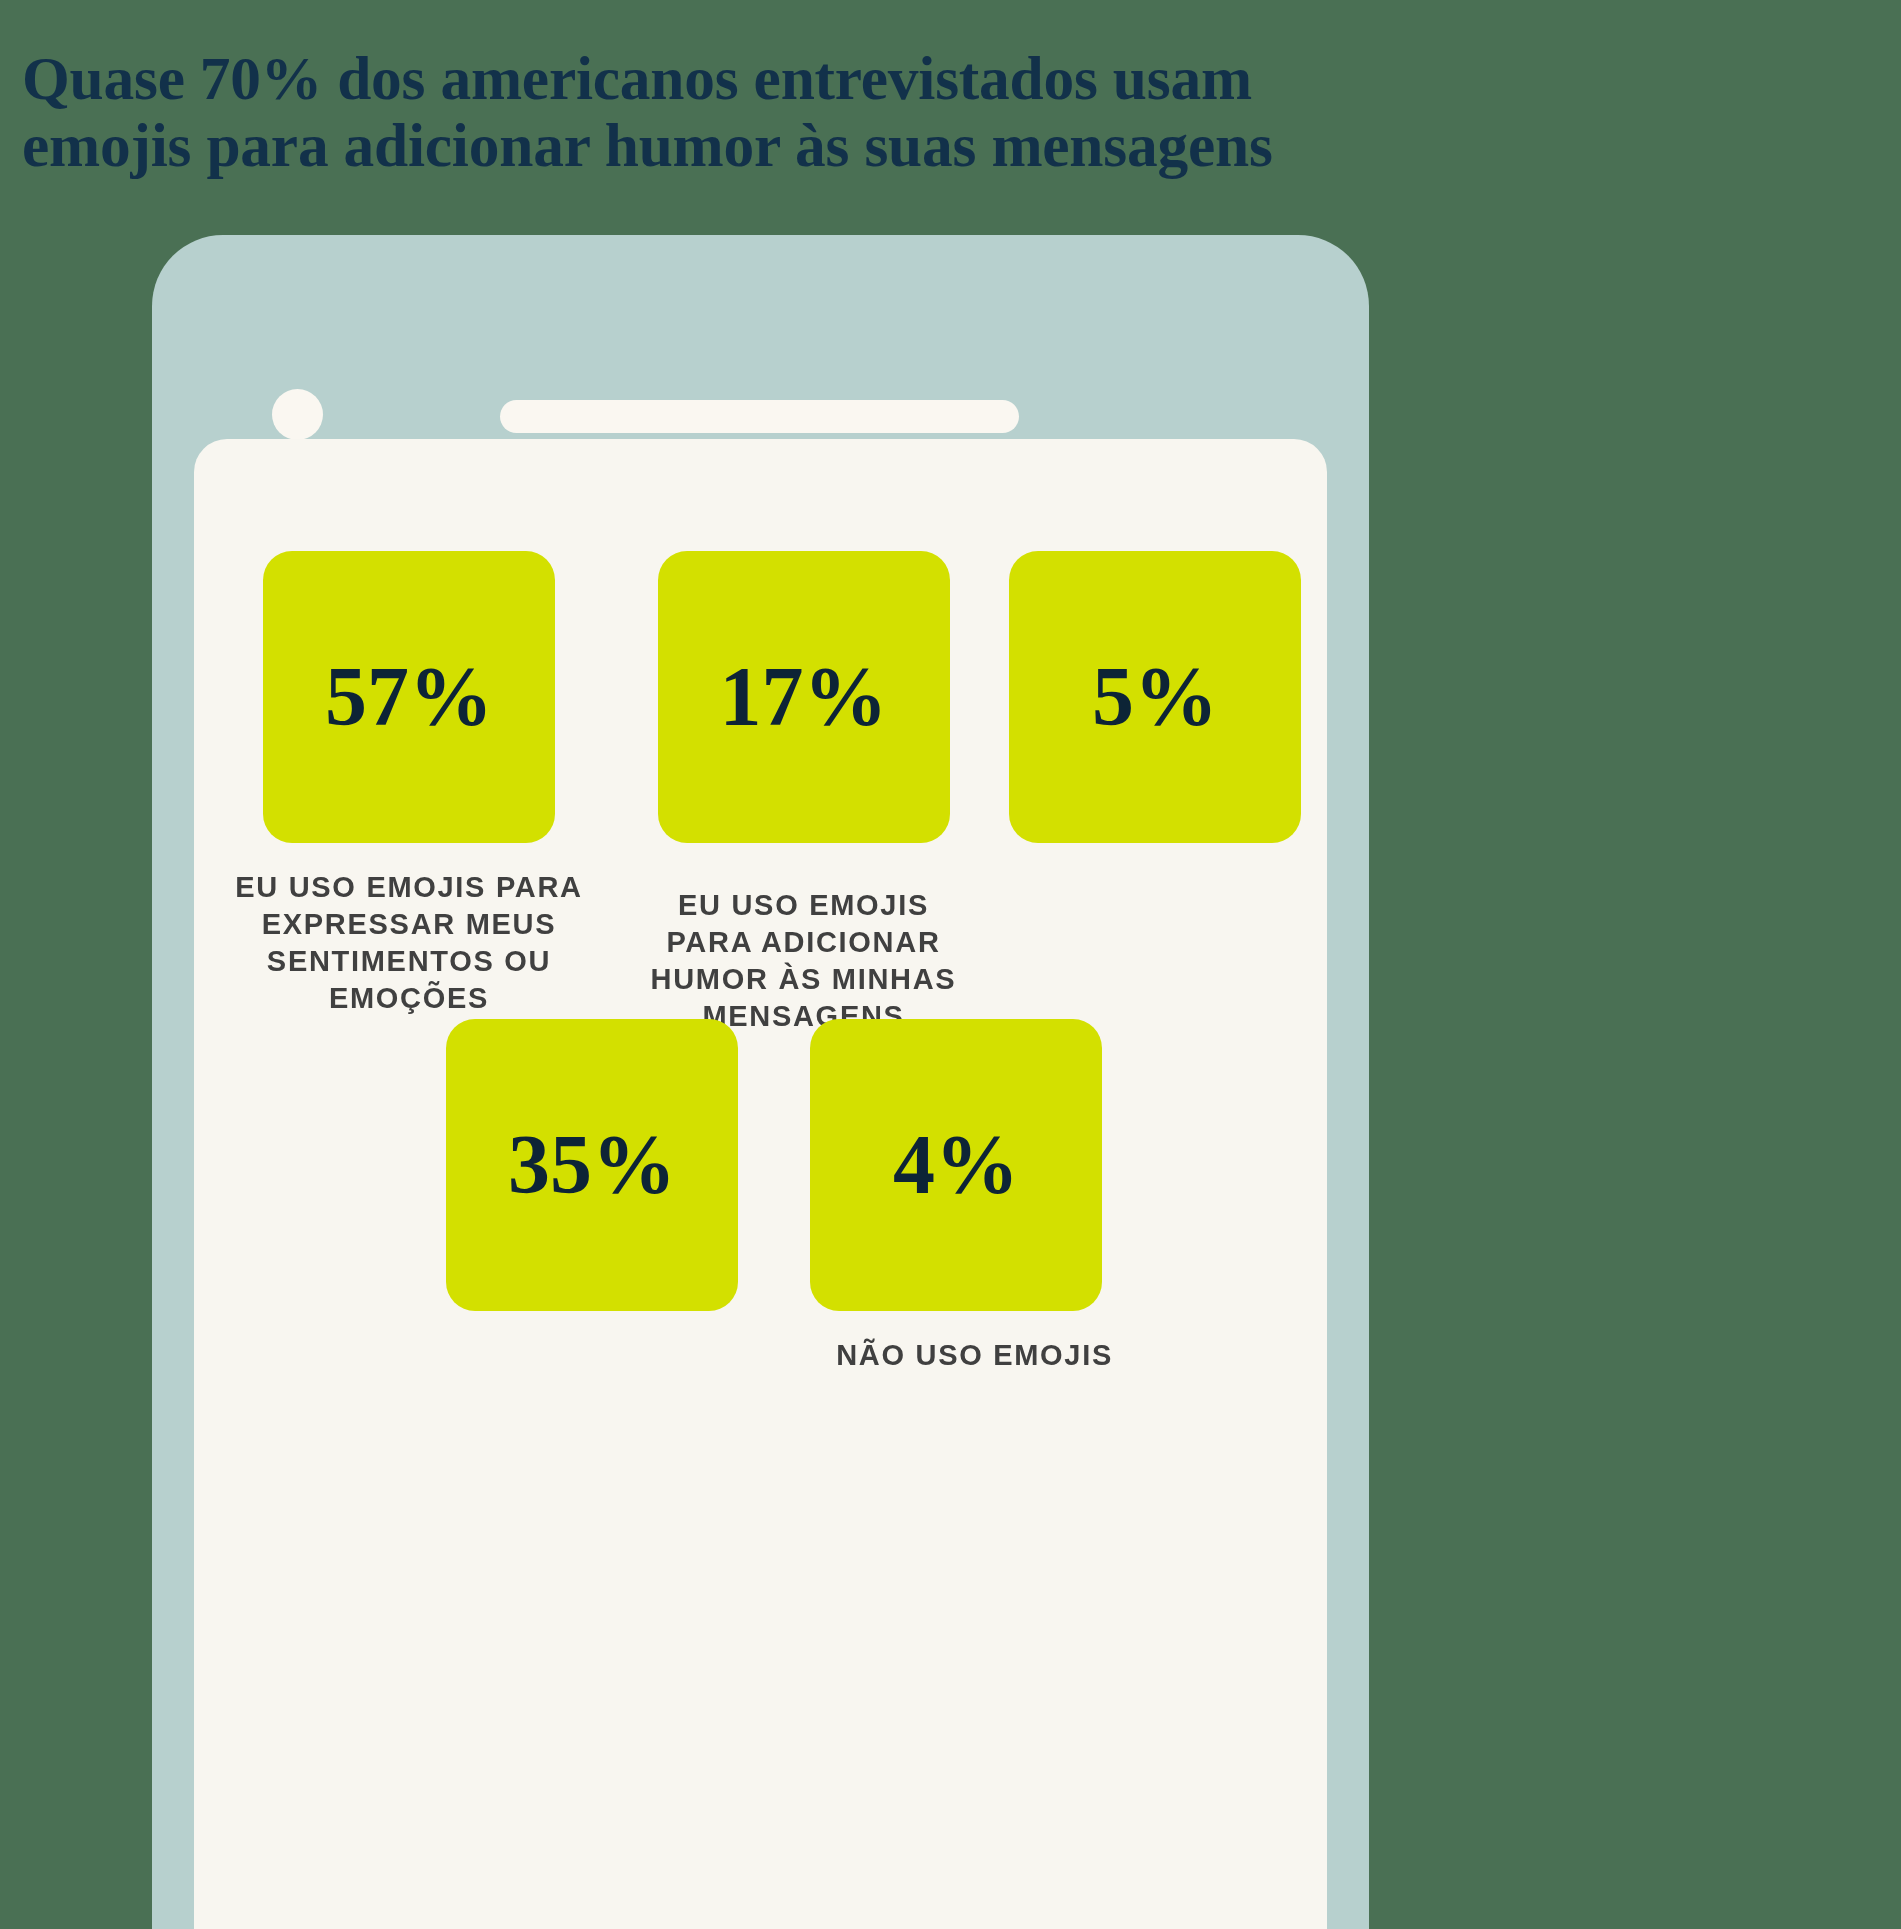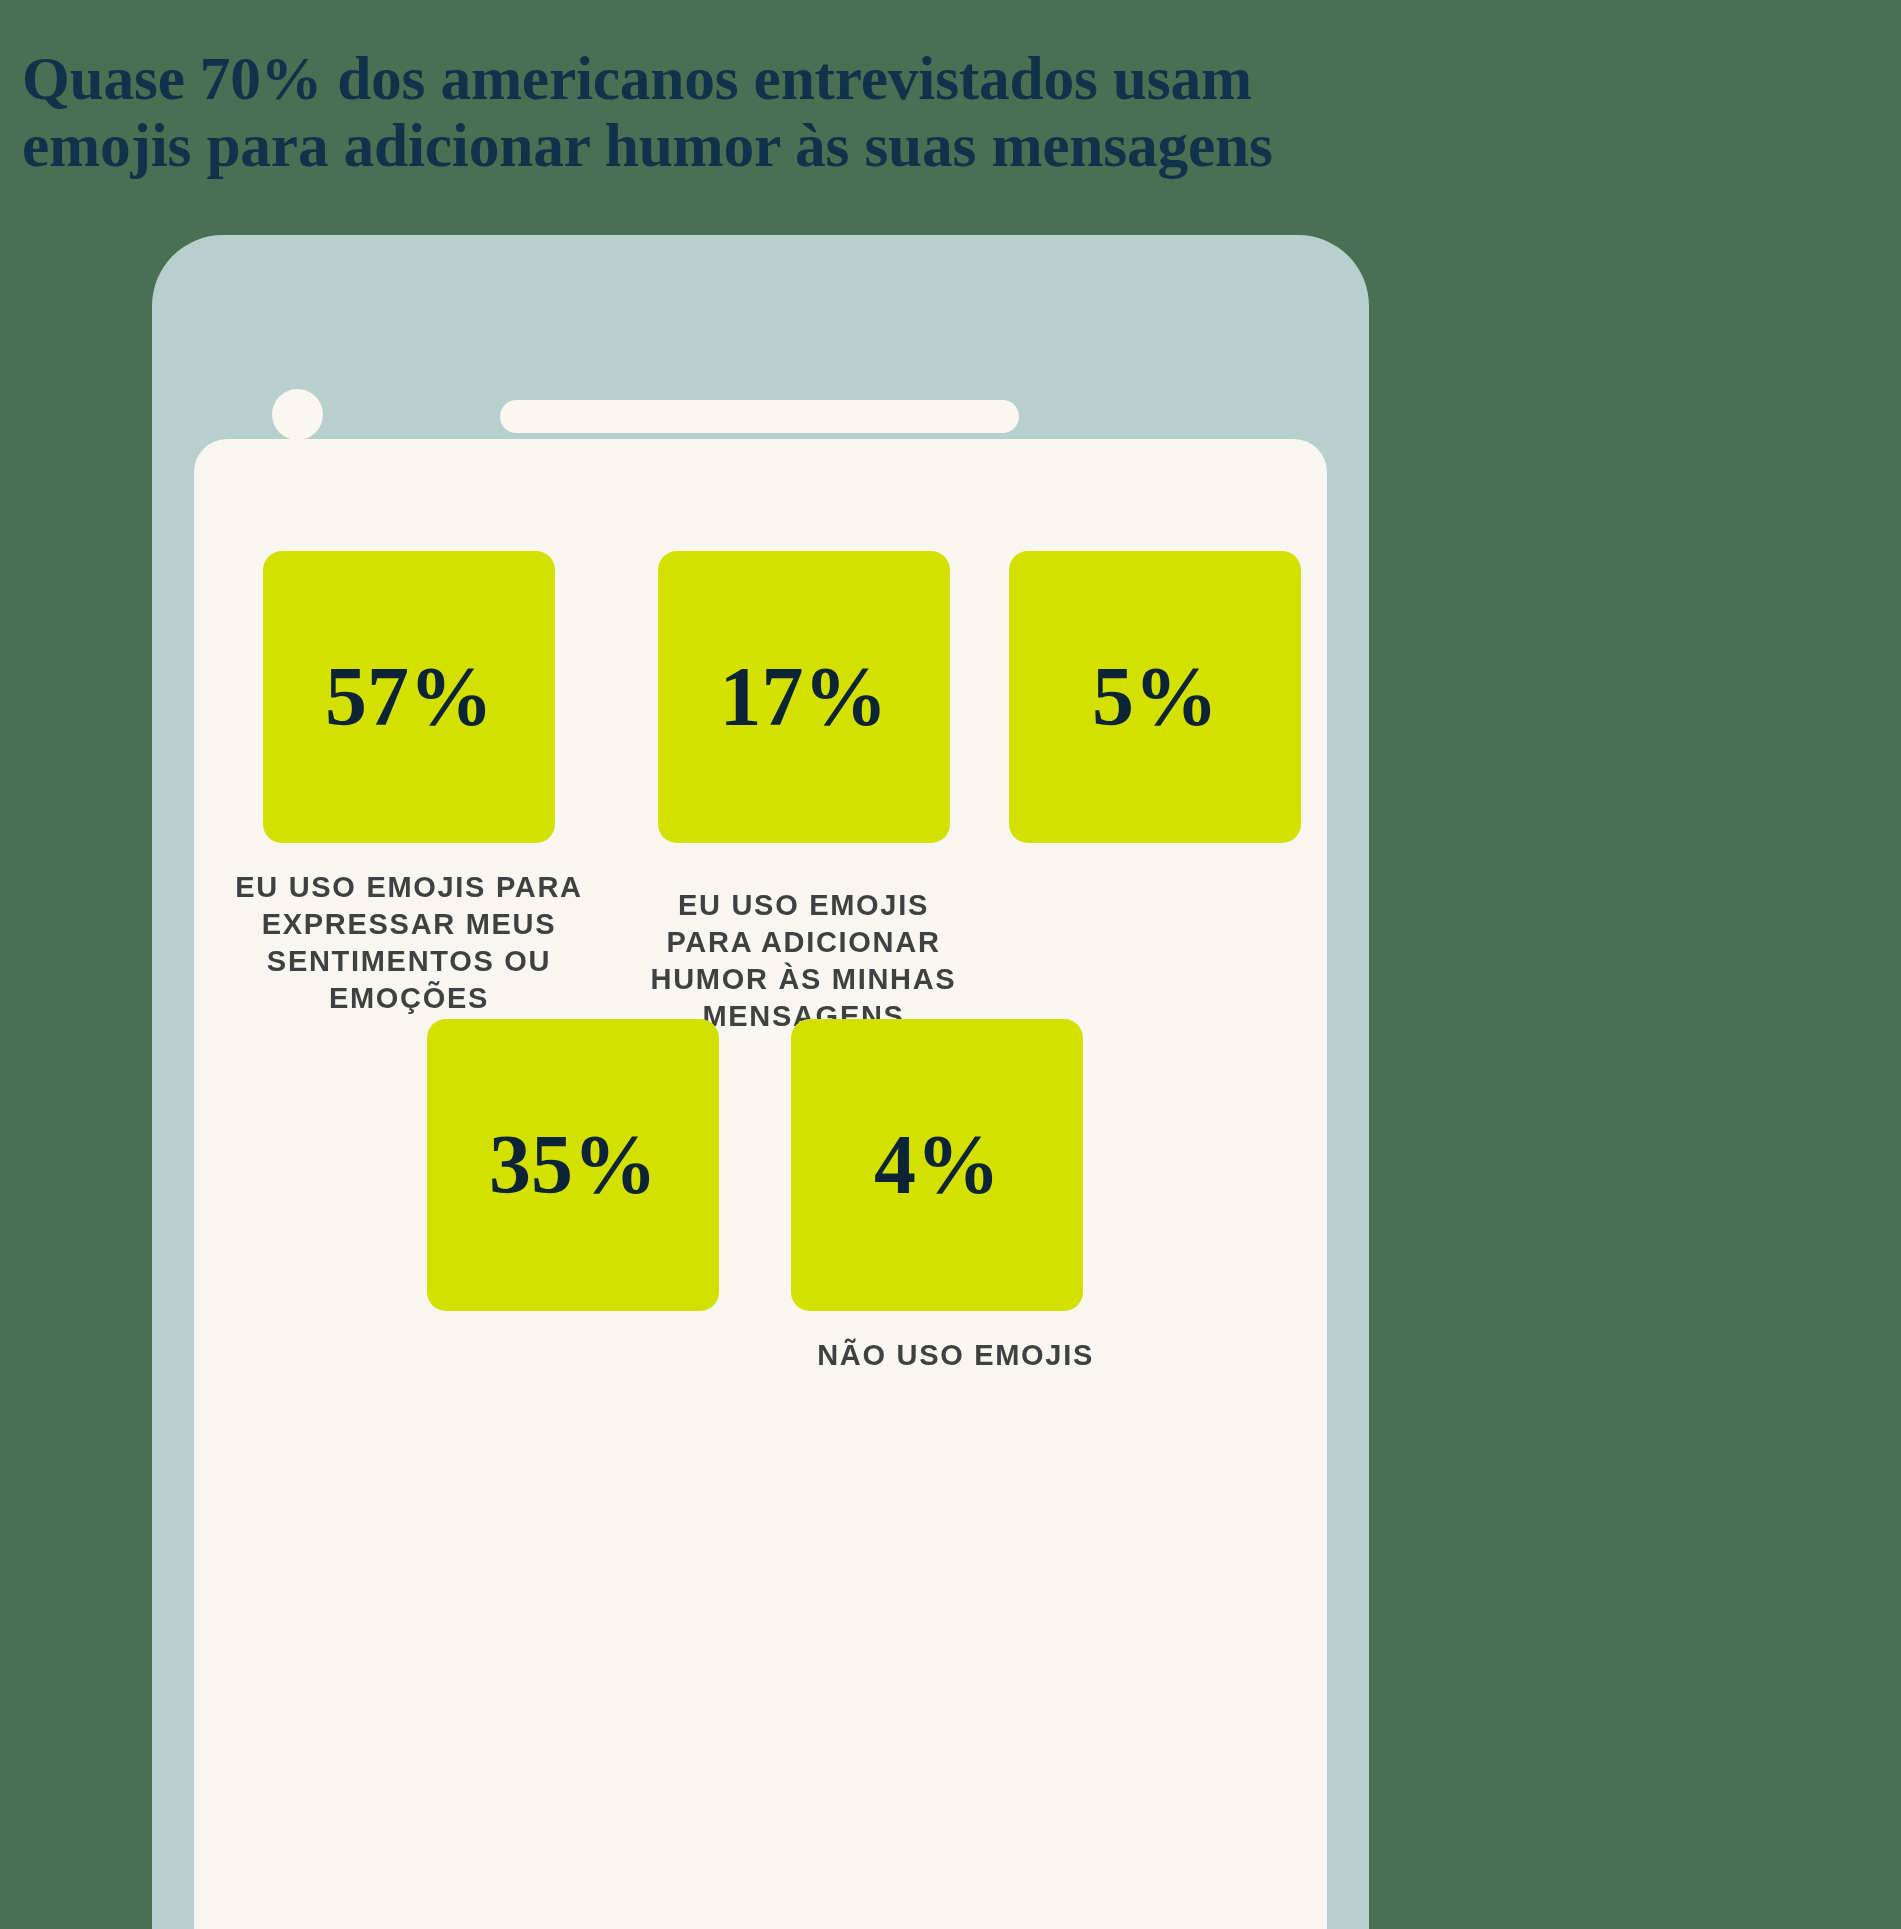--- a/index.html
+++ b/index.html
@@ -83,30 +83,31 @@
     left: 0;
     top: 112px;
     width: 1133px;
     gap: 41px;
   }
   .row-bottom {
     left: 0;
     top: 580px;
     width: 1133px;
     gap: 61px;
+    padding-left: 19px;
   }
 
   .stat {
     display: flex;
     flex-direction: column;
     align-items: center;
   }
   .stat-tile {
     background: #d3e000;
-    border-radius: 19px;
+    border-radius: 29px;
     display: flex;
     align-items: center;
     justify-content: center;
     color: #0d2436;
     font-family: "Liberation Serif", serif;
     font-weight: bold;
     font-size: 84px;
     line-height: 1;
   }
   .stat-caption {

